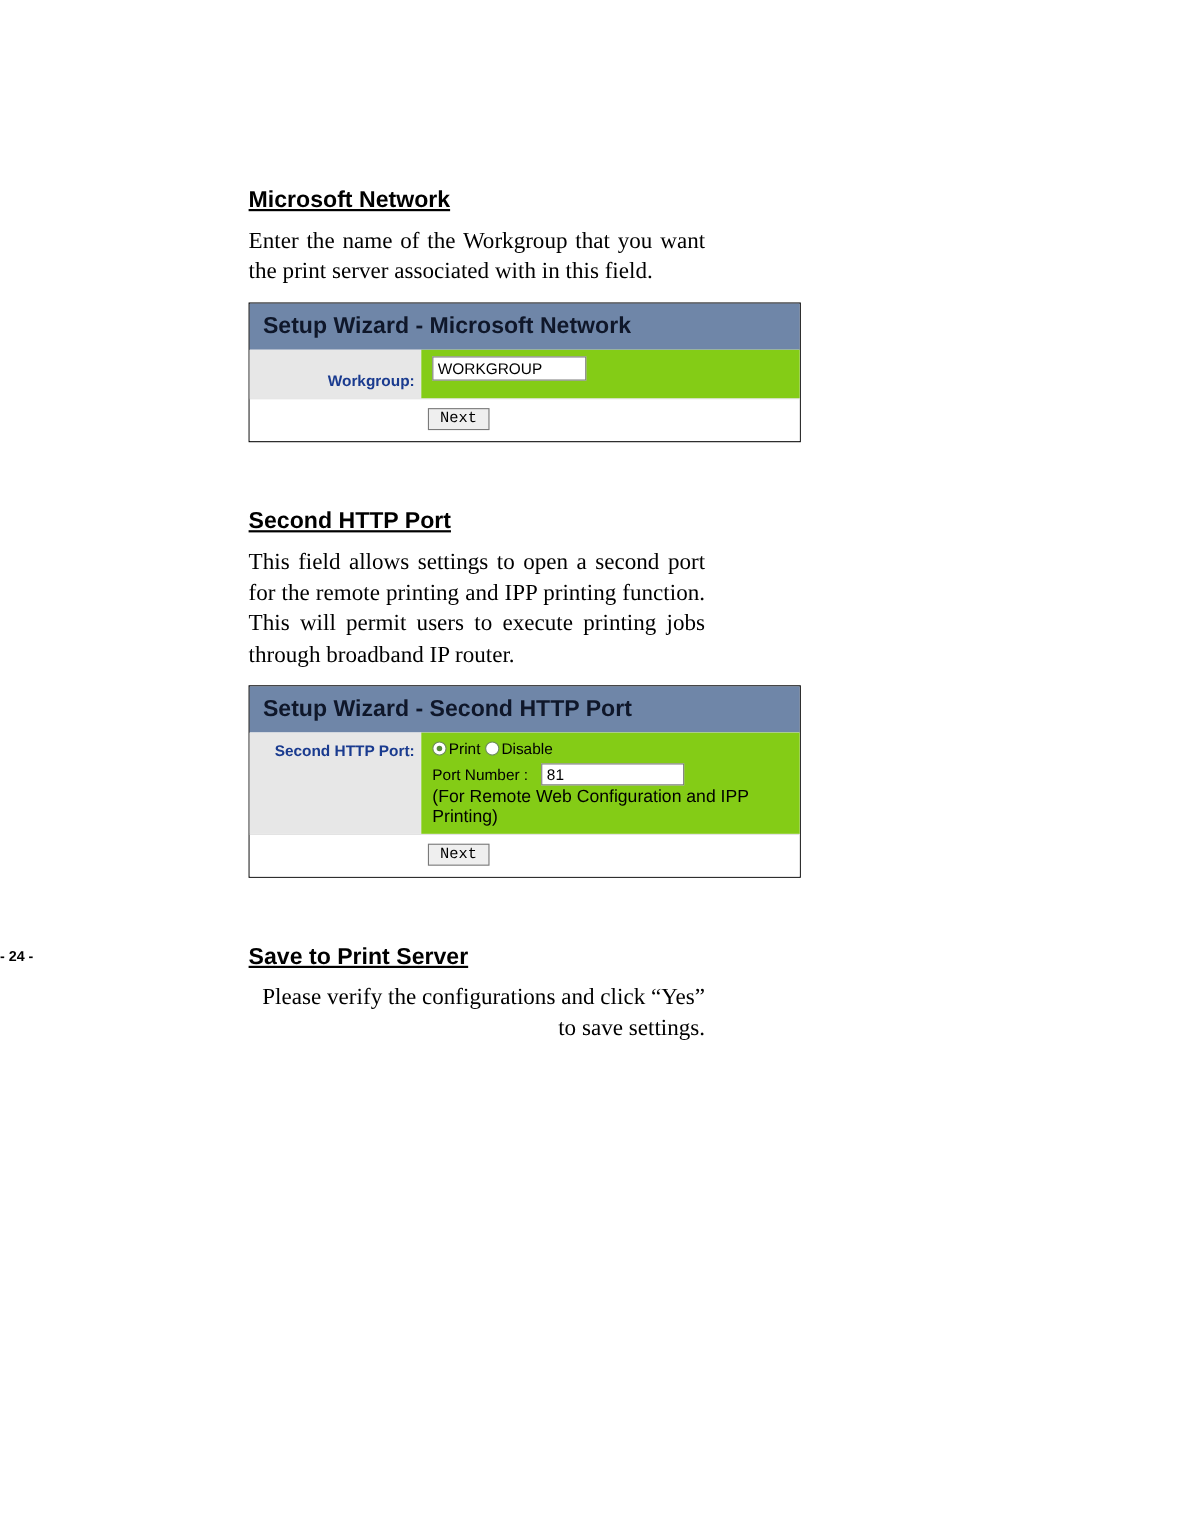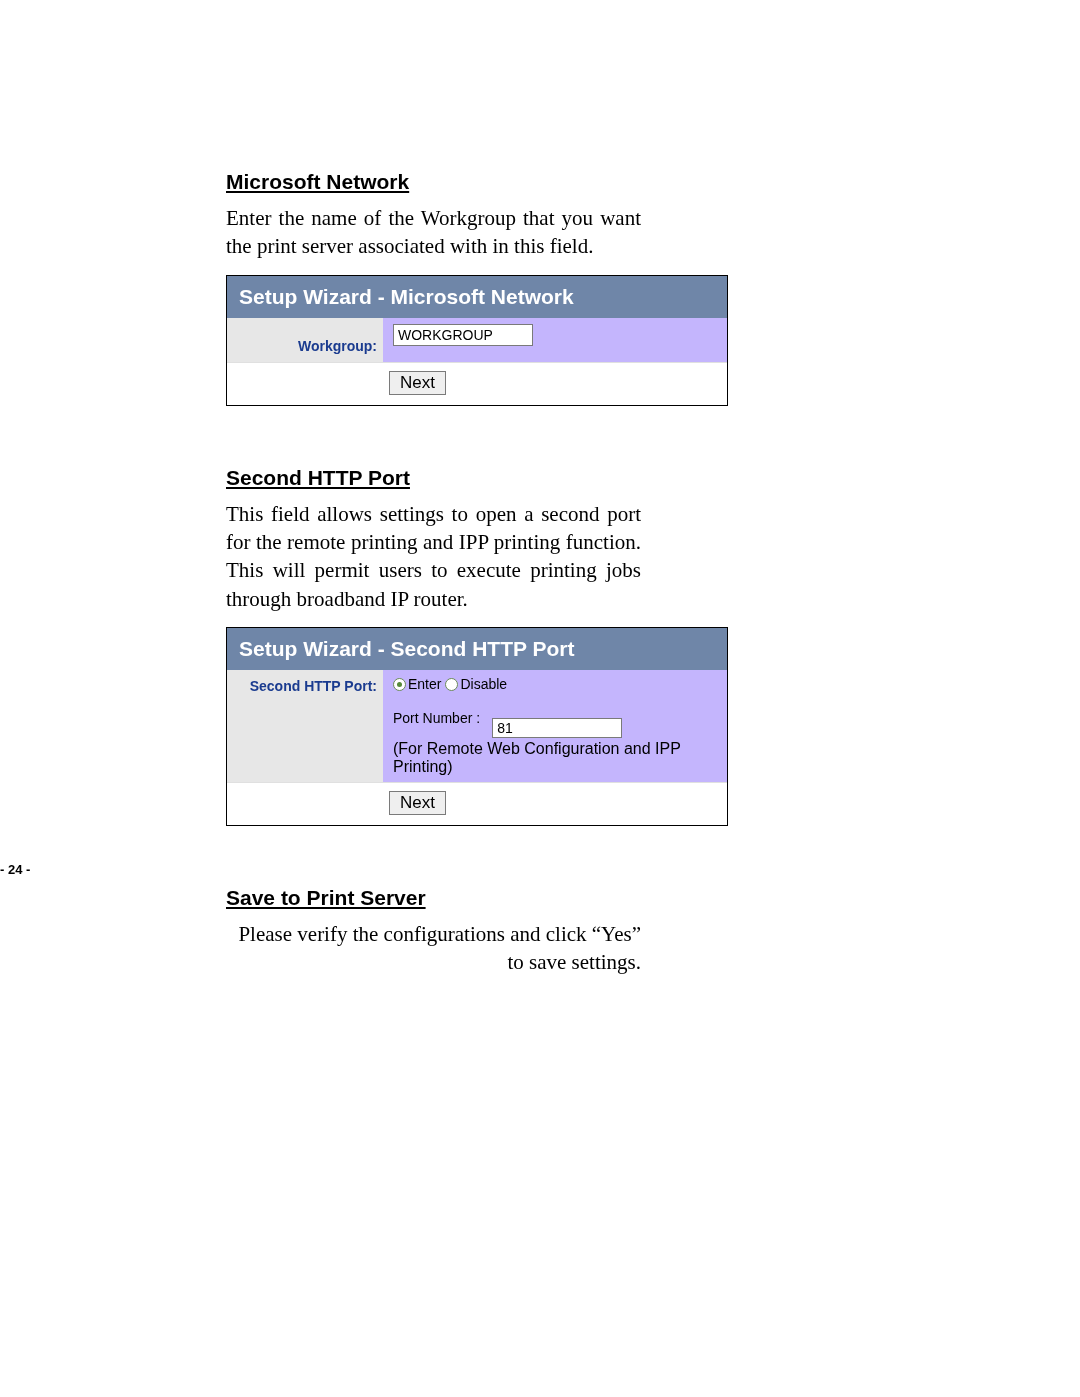--- a/index.html
+++ b/index.html
@@ -31,21 +31,21 @@
     text-align: justify;
   }
   .screenshot {
     width: 500px;
     border: 1px solid #000;
     background: #e7e7e7;
     margin-bottom: 60px;
   }
   .titlebar {
     background: #6f86a8;
-    color: #ffffff;
+    color: #0f172a;
     font-family: Arial, Helvetica, sans-serif;
     font-weight: bold;
     font-size: 21px;
     padding: 9px 12px;
   }
   .form-row {
     display: flex;
     background: #ffffff;
   }
   .label-cell {
@@ -55,55 +55,54 @@
     padding: 20px 6px 8px 4px;
     font-family: Arial, Helvetica, sans-serif;
     font-weight: bold;
     font-size: 14px;
     color: #1a3b8f;
     text-align: right;
     box-sizing: border-box;
   }
   .value-cell {
     flex: 1;
-    background: #c4b5fd;
+    background: #84cc16;
     padding: 6px 10px;
     font-family: Arial, Helvetica, sans-serif;
     font-size: 14px;
     color: #000;
   }
   .text-input {
     font-family: Arial, Helvetica, sans-serif;
     font-size: 14px;
     padding: 1px 4px;
     border: 1px solid #7a7a7a;
     background: #ffffff;
     box-sizing: border-box;
   }
   .workgroup-input {
     width: 140px;
     height: 22px;
   }
   .port-input {
     width: 130px;
     height: 20px;
-    margin-top: 20px;
   }
   .button-row {
     display: flex;
     background: #ffffff;
     border-top: 1px solid #e0e0e0;
   }
   .button-cell {
     flex: 1;
     padding: 8px 0 10px 162px;
   }
   .btn {
-    font-family: Liberation Sans, sans-serif;
-    font-size: 17px;
+    font-family: Liberation Mono, monospace;
+    font-size: 14px;
     background: #efefef;
     border: 1px solid #7a7a7a;
     padding: 1px 10px;
     cursor: pointer;
   }
   .radio-group {
     display: flex;
     align-items: center;
     gap: 4px;
     margin-bottom: 6px;
@@ -180,21 +179,21 @@
   <div class="screenshot">
     <div class="titlebar">Setup Wizard - Second HTTP Port</div>
     <div class="form-row">
       <div class="label-cell" style="padding-top:8px;">Second HTTP Port:</div>
       <div class="value-cell">
         <div class="radio-group">
           <span class="radio">
             <span class="radio-circle">
                 <span class="radio-dot"></span>
               </span>
-            <span>Enter</span>
+            <span>Print</span>
           </span>
           <span class="radio">
             <span class="radio-circle"></span>
             <span>Disable</span>
           </span>
         </div>
         <div class="port-line">
           <span>Port Number :</span>
           <input type="text" class="text-input port-input" value="81" style="">
         </div>

